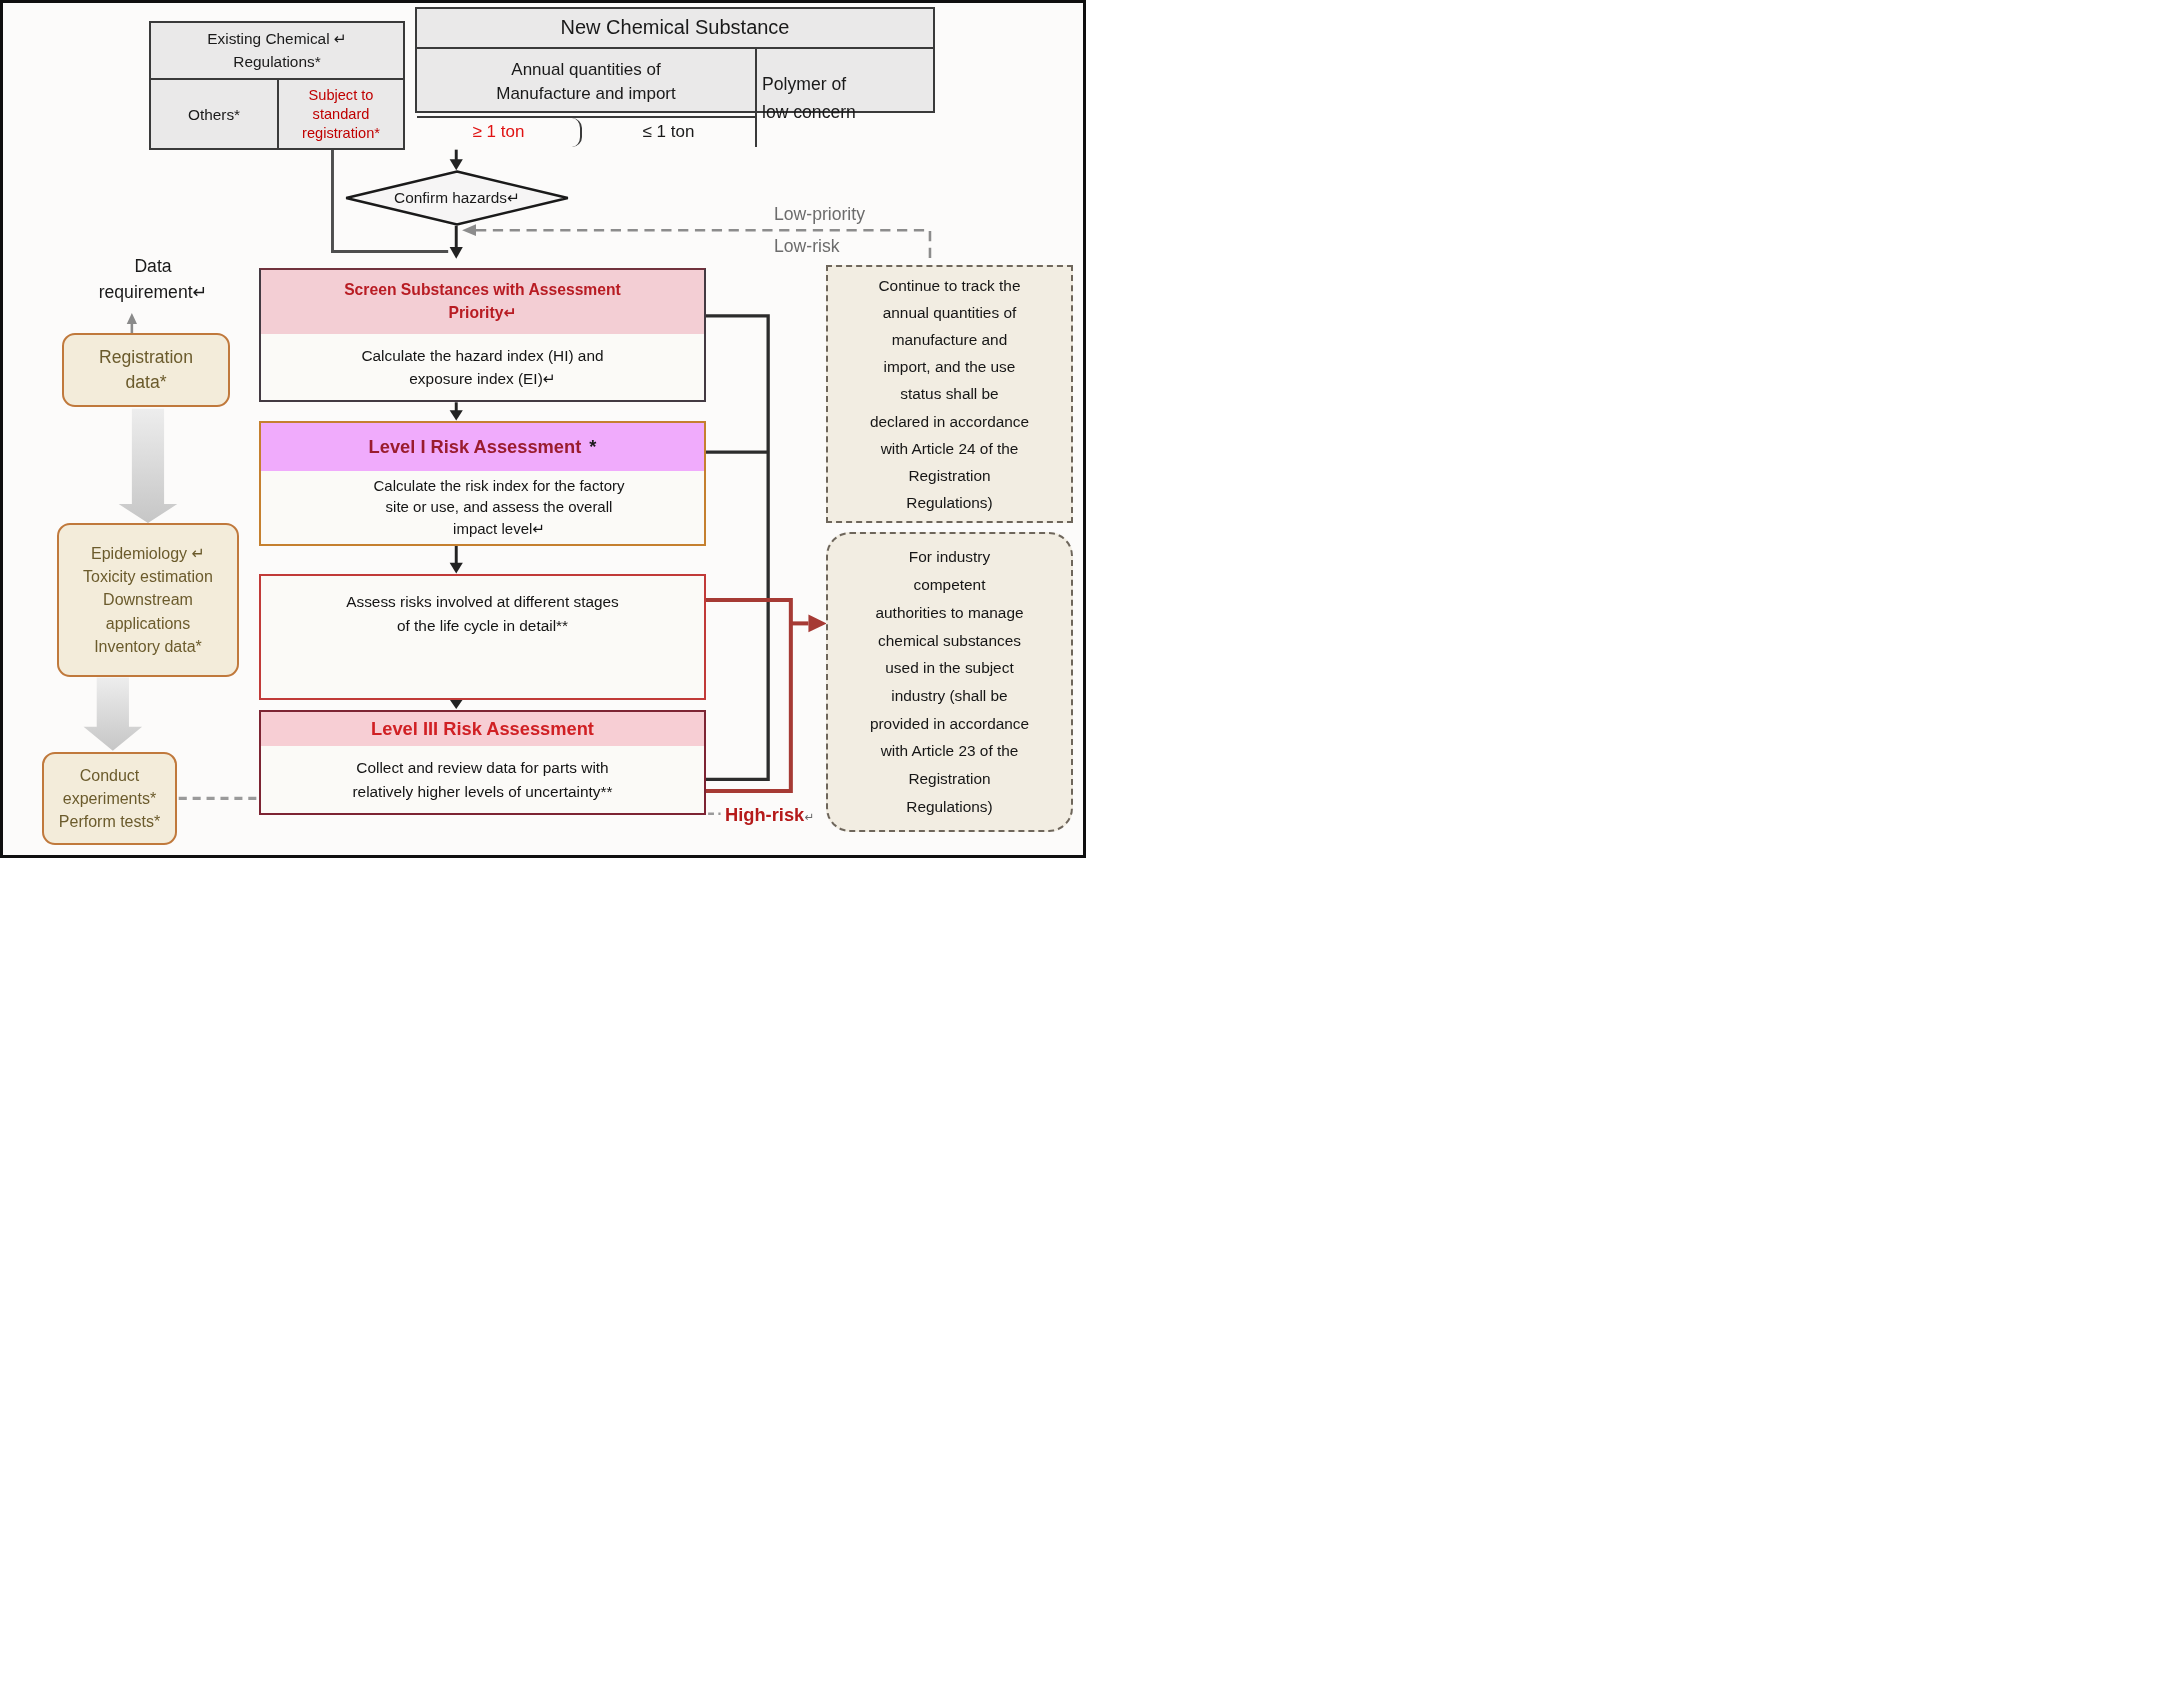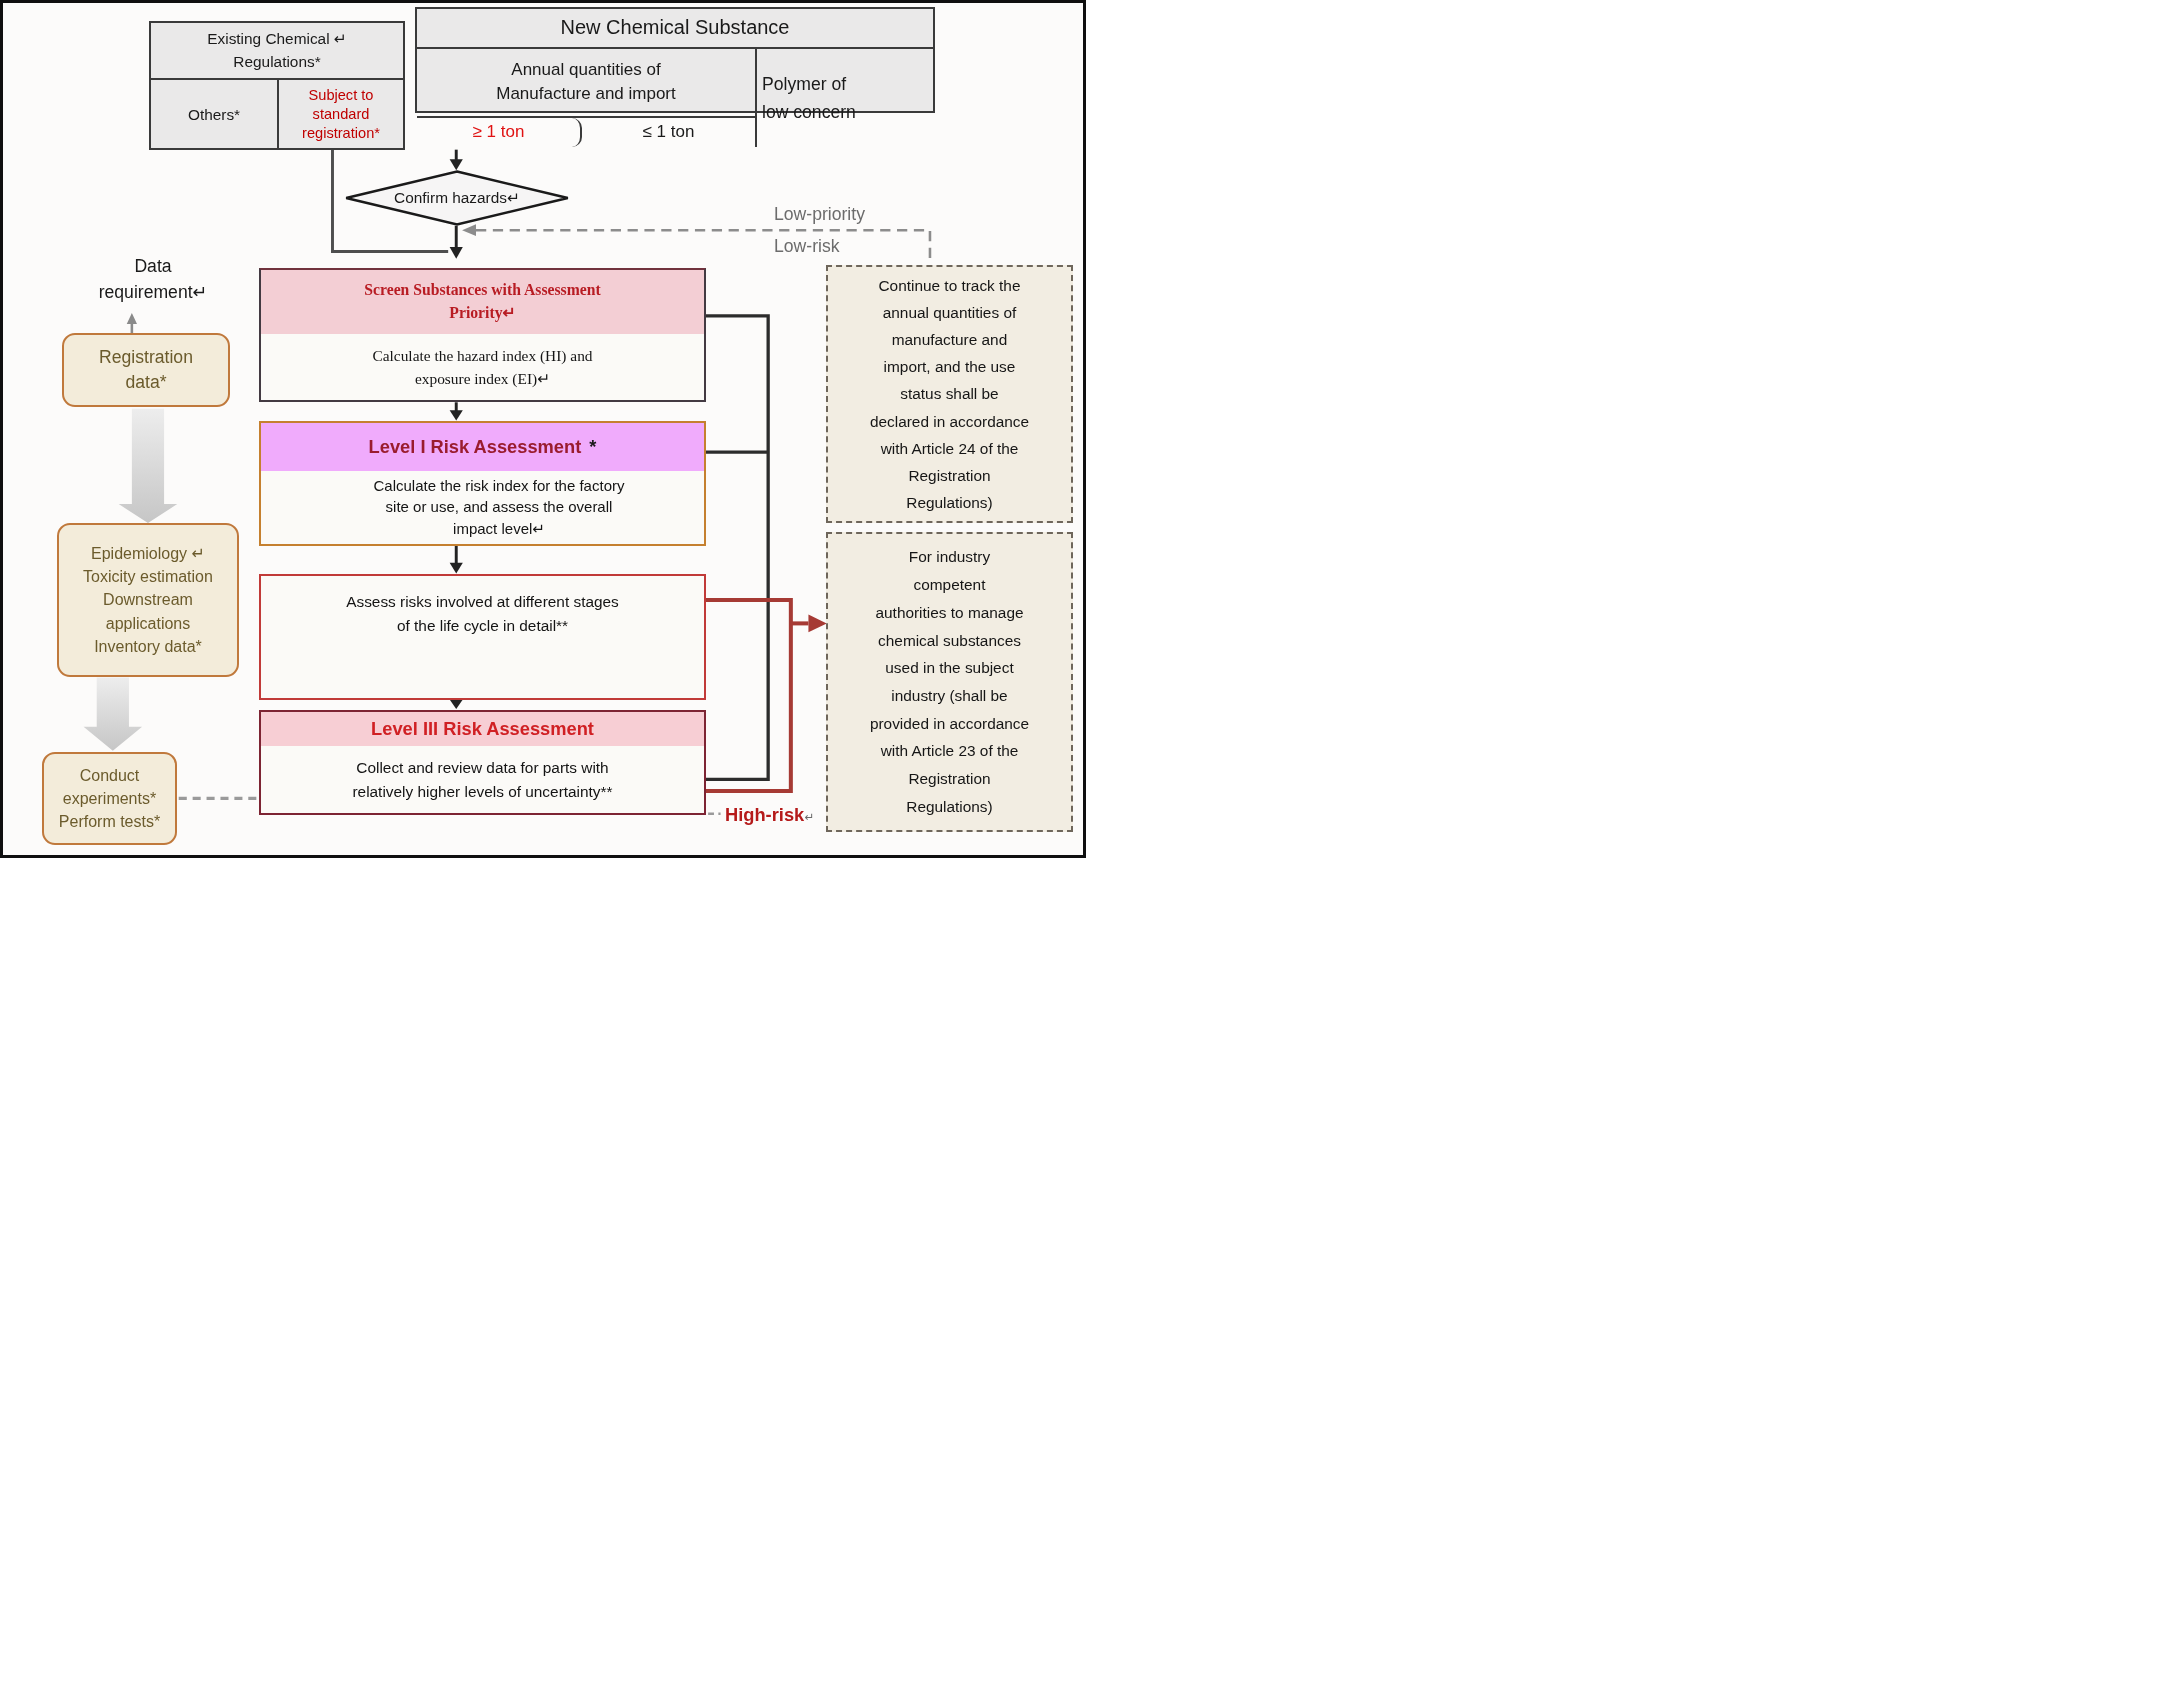--- a/index.html
+++ b/index.html
@@ -15,21 +15,21 @@
   
   .gtable { background:#eae9e9; border:2.2px solid #3a3a3a; }
   .gt-header { border-bottom:2.2px solid #3a3a3a; display:flex; align-items:center; justify-content:center; text-align:center; }
   .gt-row { display:flex; }
   .cell { display:flex; align-items:center; justify-content:center; text-align:center; }
 
   
   .fb { border-style:solid; border-width:2.2px; background:#fbfaf7; }
   .fb-header { display:flex; align-items:center; justify-content:center; text-align:center; font-weight:bold; }
   .fb-body { display:flex; flex-direction:column; align-items:center; justify-content:center; text-align:center; color:#141414; }
-  .fb-screen { border-color:#433a42; border-top-color:#71323d;font-family:Liberation Serif, serif; }
+  .fb-screen { border-color:#433a42; border-top-color:#71323d; }
   .fb-screen .fb-header { background:#f3ced4; color:#b81c23; }
   .fb-l1 { border-color:#c5802f; }
   .fb-l1 .fb-header { background:#f0abfc; color:#9a1c2e;gap:8px; }
   .fb-l2 { border-color:#c13a38; }
   .fb-l2 .fb-header { background:#f6c7ca; color:#d32020; }
   .fb-l3 { border-color:#7d2433; }
   .fb-l3 .fb-header { background:#f7ced4; color:#d02024; }
 
   
   .sb {
@@ -250,21 +250,21 @@
       <span>manufacture and</span><br>
       <span>import, and the use</span><br>
       <span>status shall be</span><br>
       <span>declared in accordance</span><br>
       <span>with Article 24 of the</span><br>
       <span>Registration</span><br>
       <span>Regulations)</span>
     </div>
   </div>
 
-  <div class="abs db" style="left:823px; top:529px; width:247px; height:300px; font-size:15.4px; line-height:1.8; padding:2.9px 7.3px;">
+  <div class="abs db" style="left:823px; top:529px; width:247px; height:300px; font-size:15.4px; line-height:1.8; padding:2.9px 7.3px;border-radius:24px;">
     <div>
       <span>For industry</span><br>
       <span>competent</span><br>
       <span>authorities to manage</span><br>
       <span>chemical substances</span><br>
       <span>used in the subject</span><br>
       <span>industry (shall be</span><br>
       <span>provided in accordance</span><br>
       <span>with Article 23 of the</span><br>
       <span>Registration</span><br>

